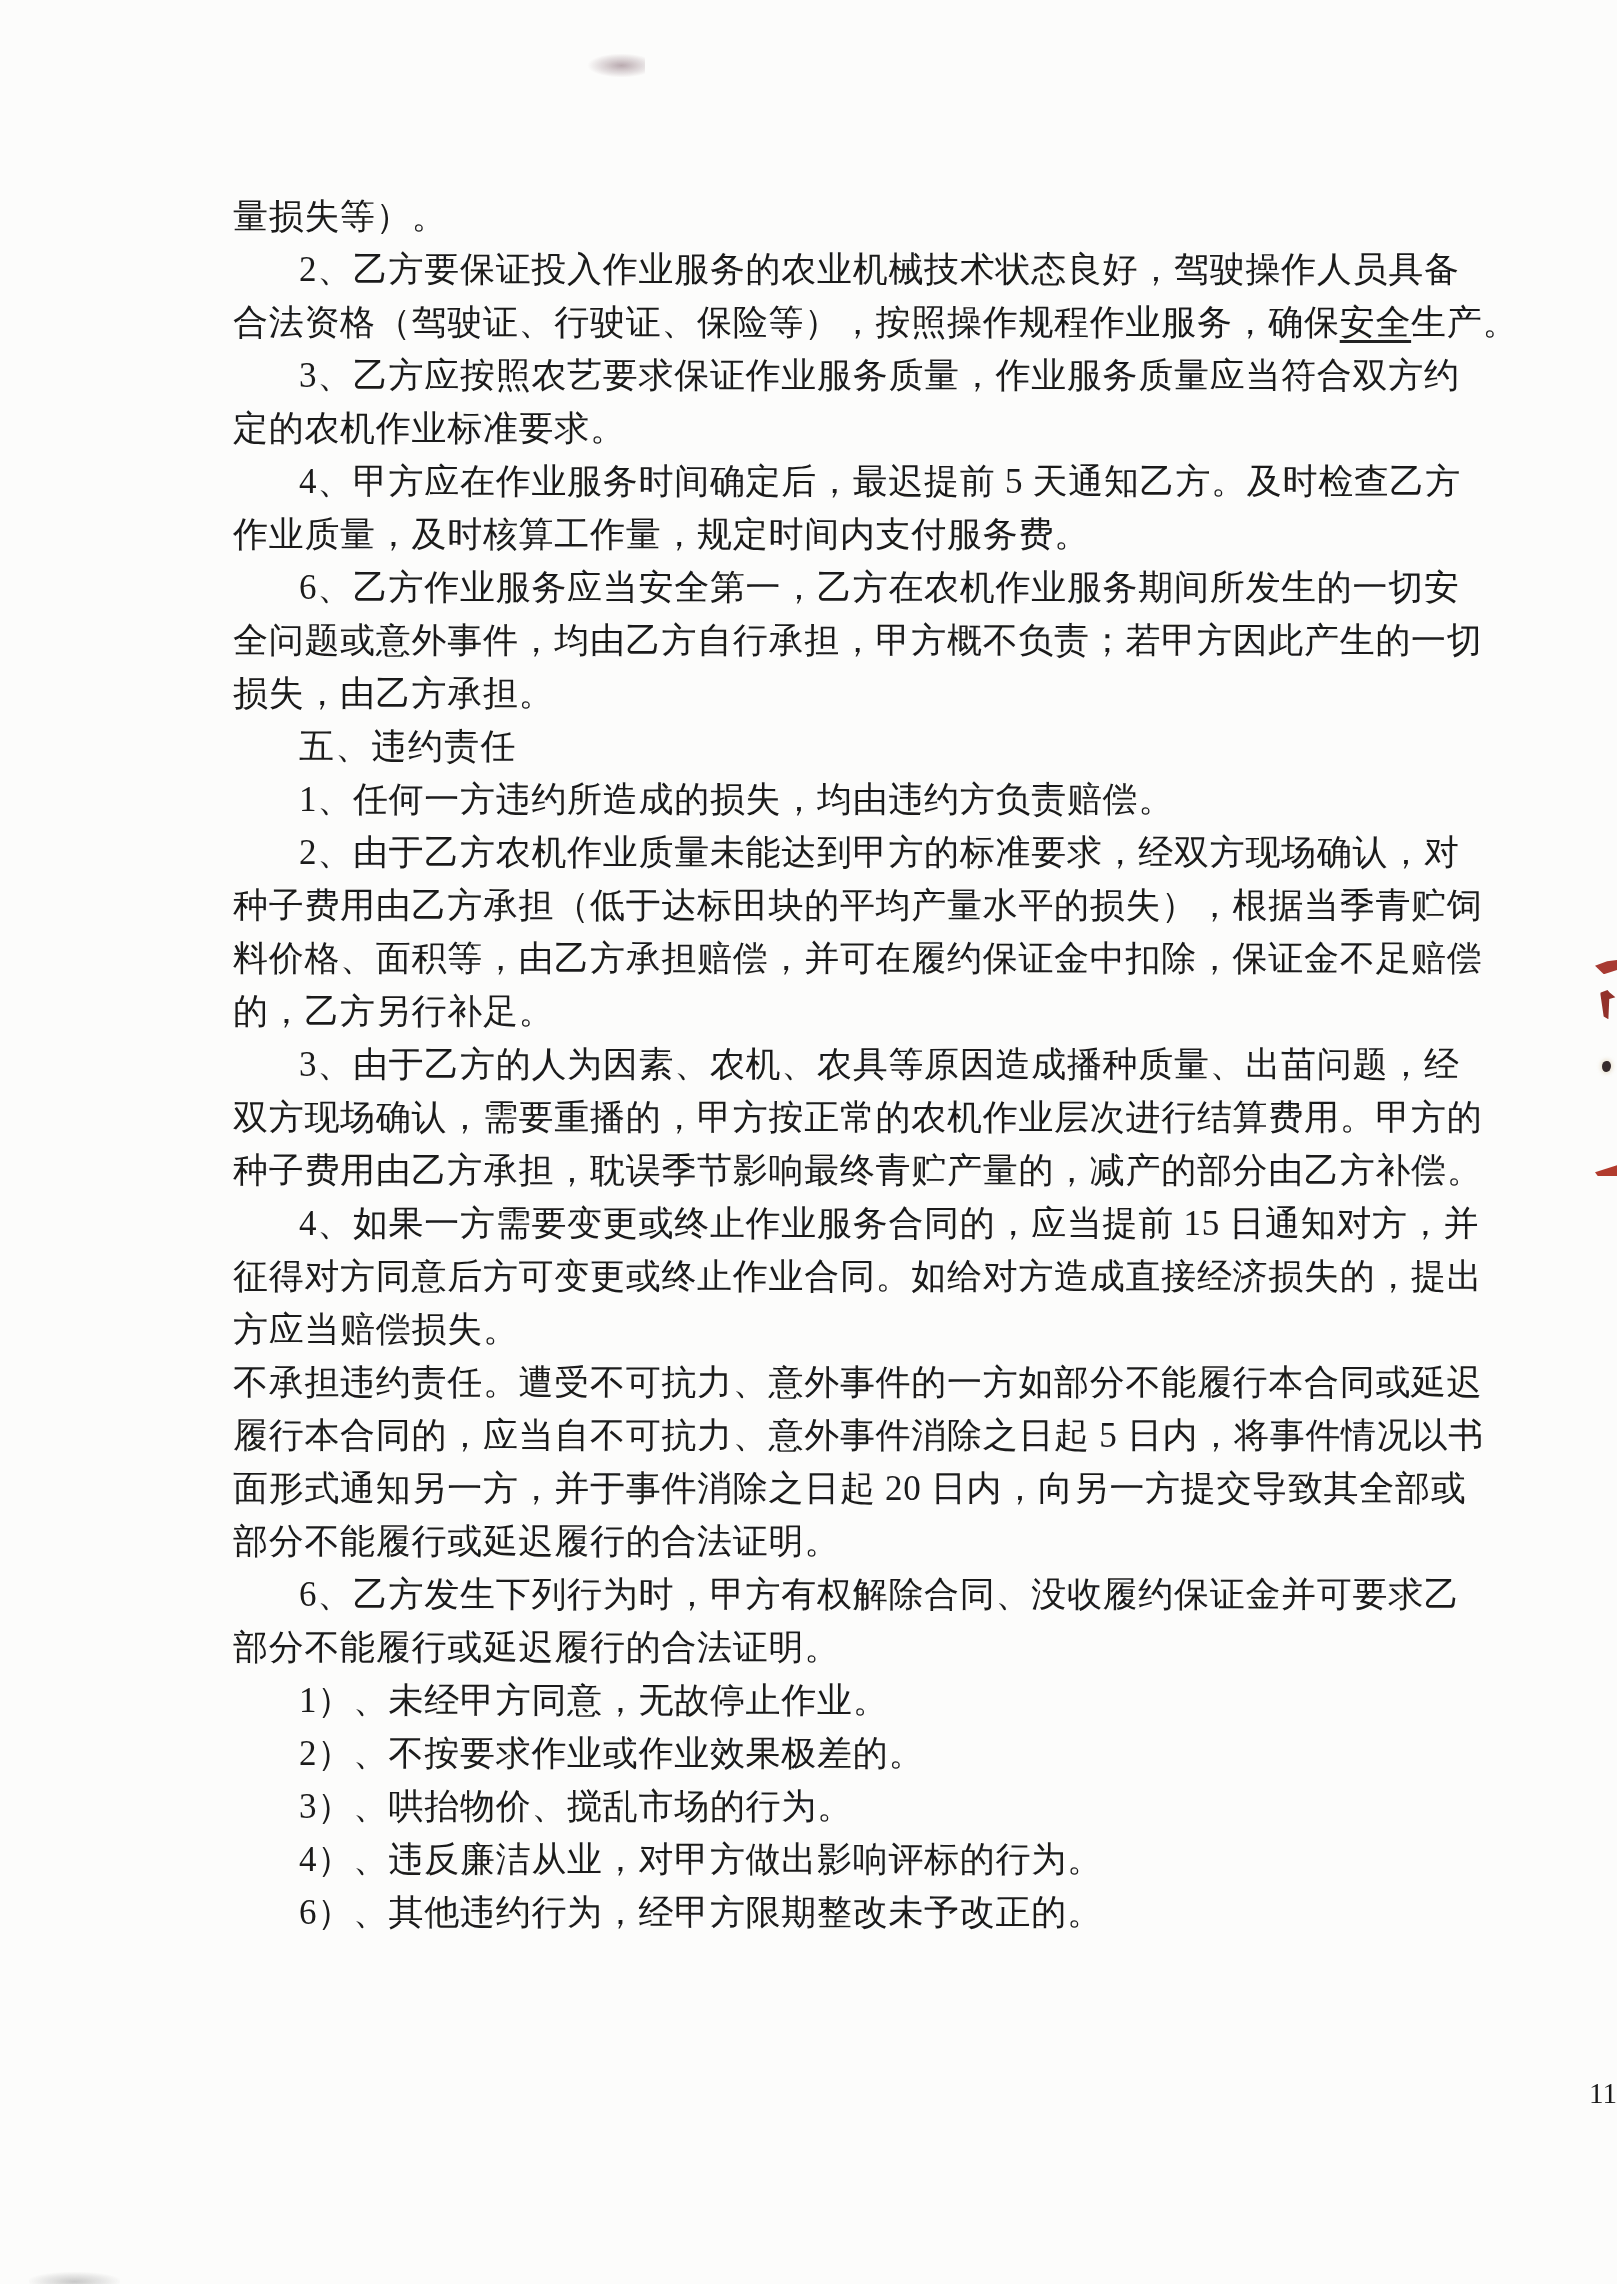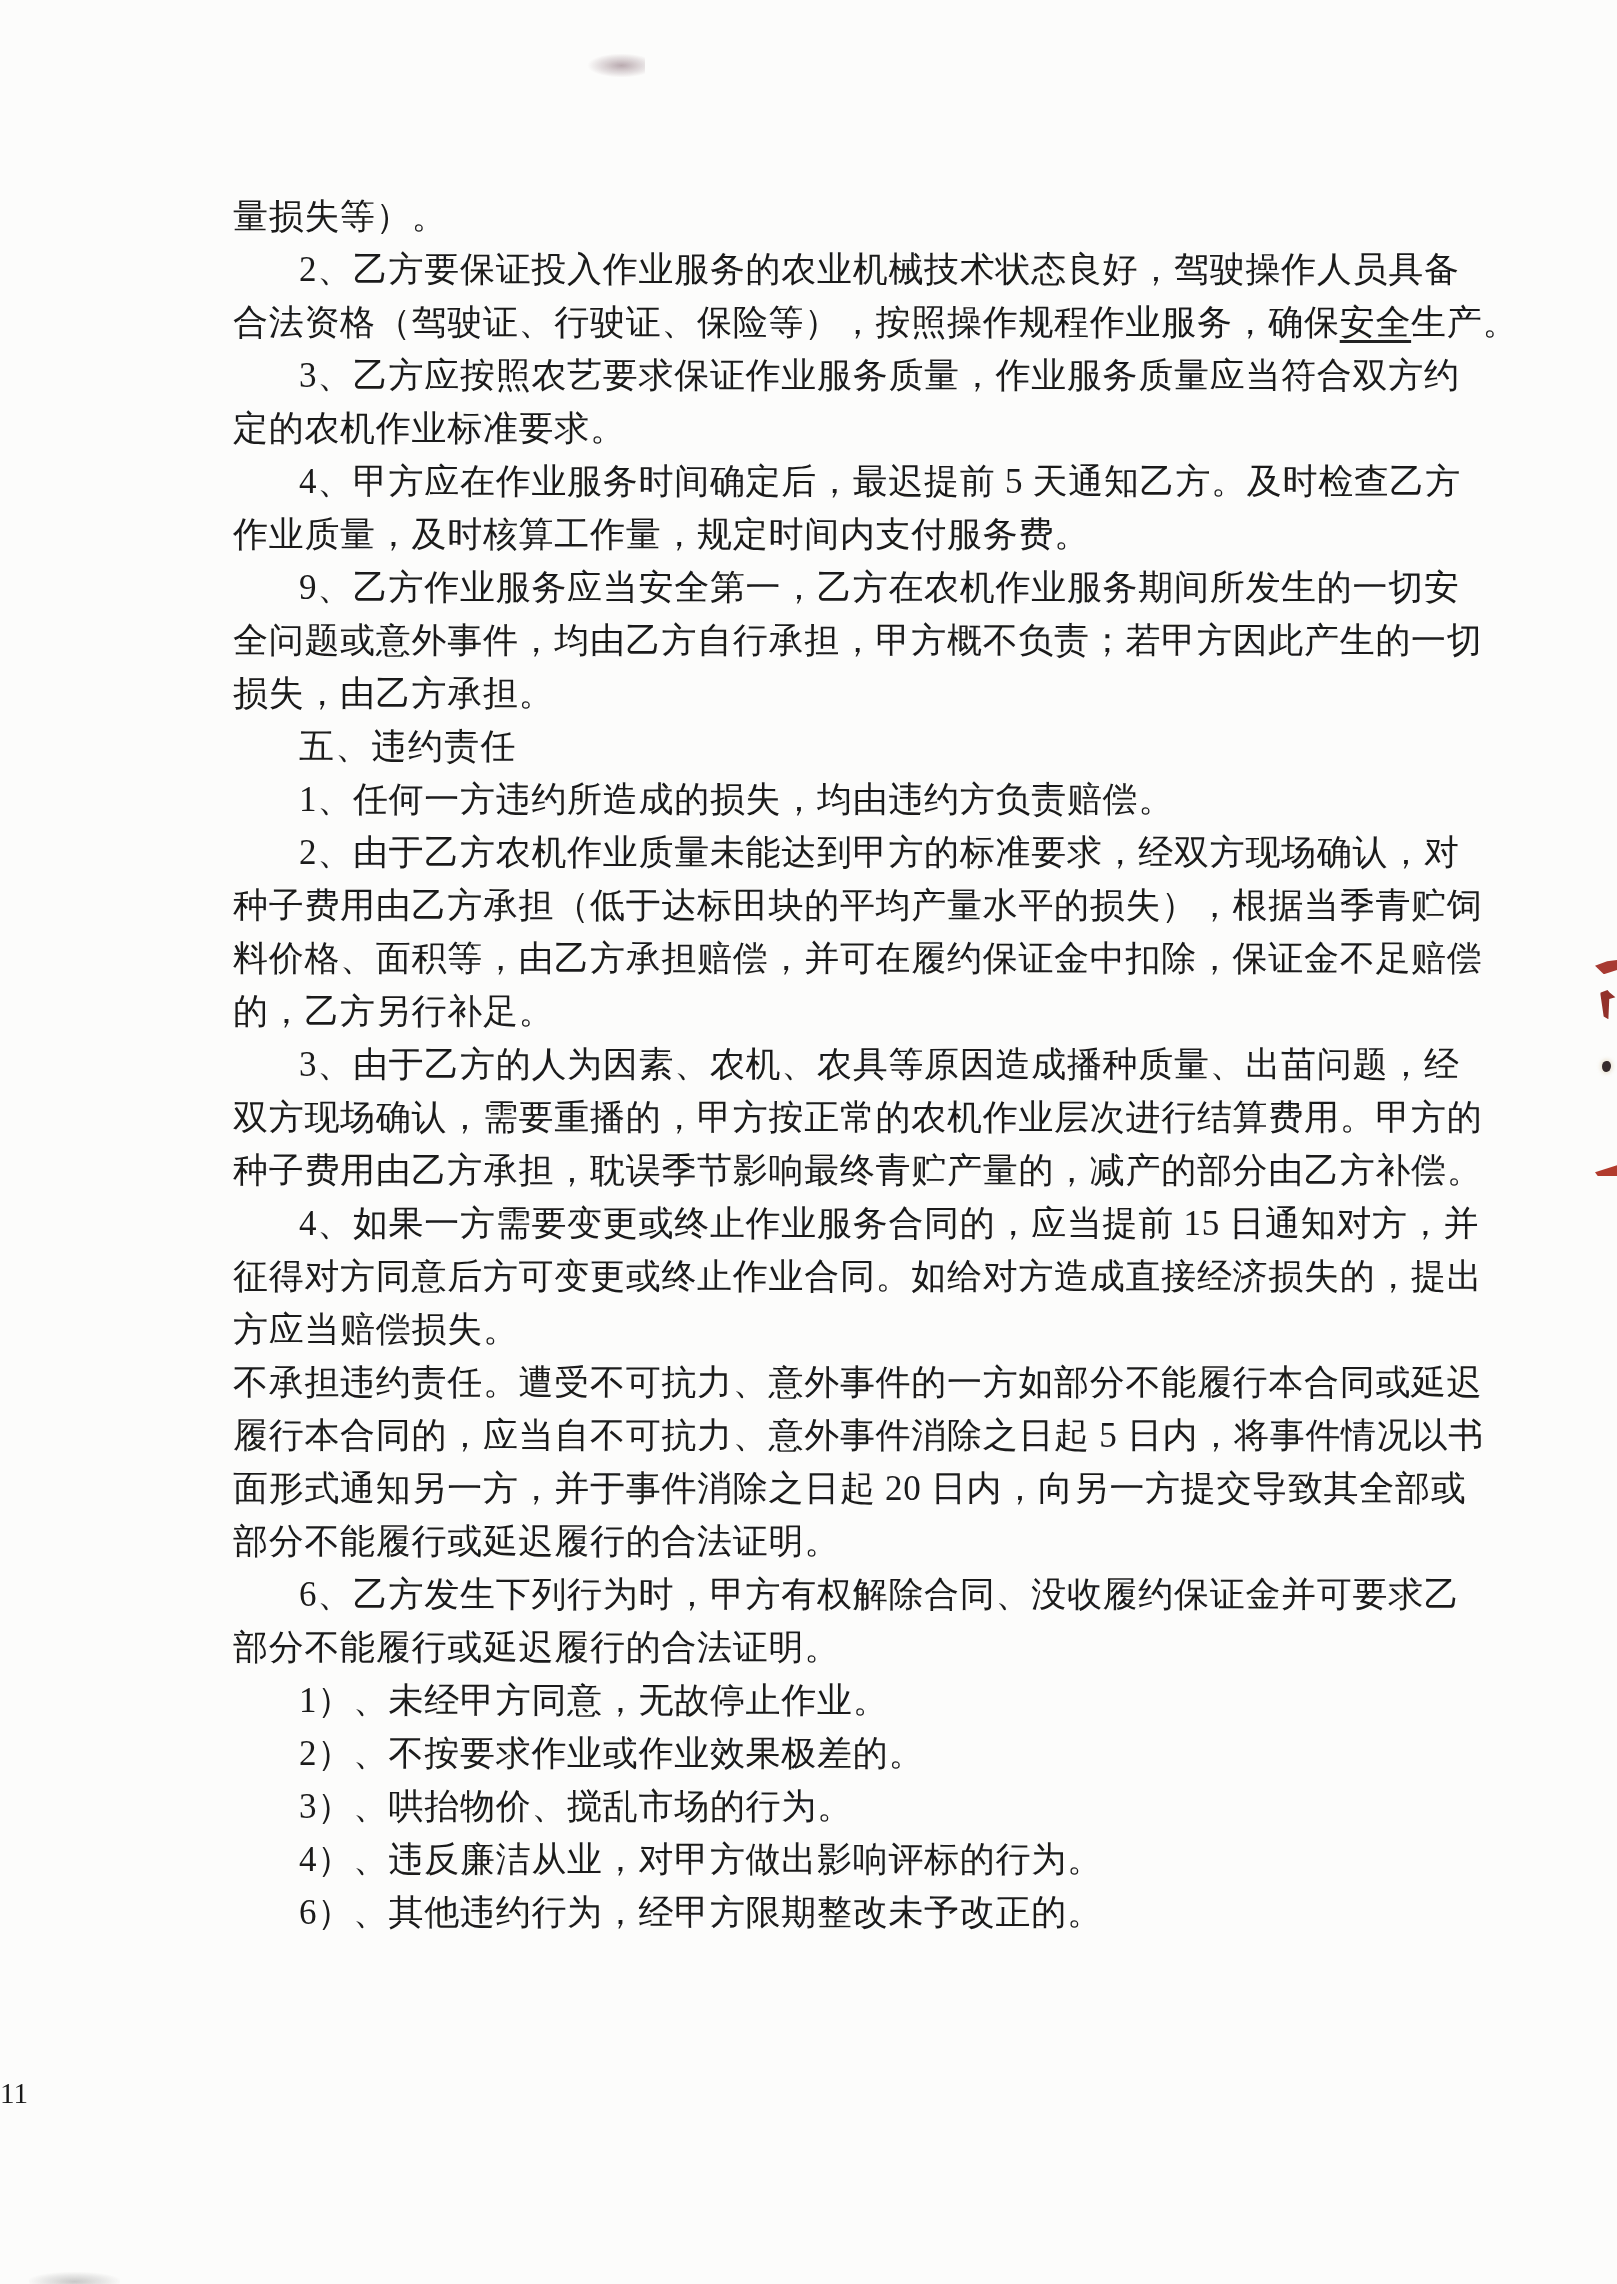--- a/index.html
+++ b/index.html
@@ -36,21 +36,21 @@
     text-decoration: underline;
     text-decoration-thickness: 3.3px;
     text-underline-offset: 5.9px;
     text-decoration-color: #222;
   }
   .page-number {
     position: absolute;
     top: 2076px;
     left: 0;
     width: 1617px;
-    text-align: left;
+    text-align: right;
     font-size: 29px;
     line-height: 35px;
     color: #191919;
     font-family: "Liberation Serif", "DejaVu Serif", serif;
   }
   
   .red-mark { position: absolute; }
   .red-mark-1 {
     left: 1595px; top: 960px; width: 22px; height: 14.3px;
     background: #a83a32;
@@ -94,21 +94,21 @@
   <div class="smudge-top"></div>
 
   <div class="text-block" id="text-block">
       <div class="line"><span>量损失等）。</span></div>
       <div class="line indent"><span>2、乙方要保证投入作业服务的农业机械技术状态良好，驾驶操作人员具备</span></div>
       <div class="line"><span>合法资格（驾驶证、行驶证、保险等），按照操作规程作业服务，确保</span><span class="u">安全</span><span>生产。</span></div>
       <div class="line indent"><span>3、乙方应按照农艺要求保证作业服务质量，作业服务质量应当符合双方约</span></div>
       <div class="line"><span>定的农机作业标准要求。</span></div>
       <div class="line indent"><span>4、甲方应在作业服务时间确定后，最迟提前 5 天通知乙方。及时检查乙方</span></div>
       <div class="line"><span>作业质量，及时核算工作量，规定时间内支付服务费。</span></div>
-      <div class="line indent"><span>9、乙方作业服务应当安全第一，乙方在农机作业服务期间所发生的一切安</span></div>
+      <div class="line indent"><span>6、乙方作业服务应当安全第一，乙方在农机作业服务期间所发生的一切安</span></div>
       <div class="line"><span>全问题或意外事件，均由乙方自行承担，甲方概不负责；若甲方因此产生的一切</span></div>
       <div class="line"><span>损失，由乙方承担。</span></div>
       <div class="line indent bold"><span>五、违约责任</span></div>
       <div class="line indent"><span>1、任何一方违约所造成的损失，均由违约方负责赔偿。</span></div>
       <div class="line indent"><span>2、由于乙方农机作业质量未能达到甲方的标准要求，经双方现场确认，对</span></div>
       <div class="line"><span>种子费用由乙方承担（低于达标田块的平均产量水平的损失），根据当季青贮饲</span></div>
       <div class="line"><span>料价格、面积等，由乙方承担赔偿，并可在履约保证金中扣除，保证金不足赔偿</span></div>
       <div class="line"><span>的，乙方另行补足。</span></div>
       <div class="line indent"><span>3、由于乙方的人为因素、农机、农具等原因造成播种质量、出苗问题，经</span></div>
       <div class="line"><span>双方现场确认，需要重播的，甲方按正常的农机作业层次进行结算费用。甲方的</span></div>

